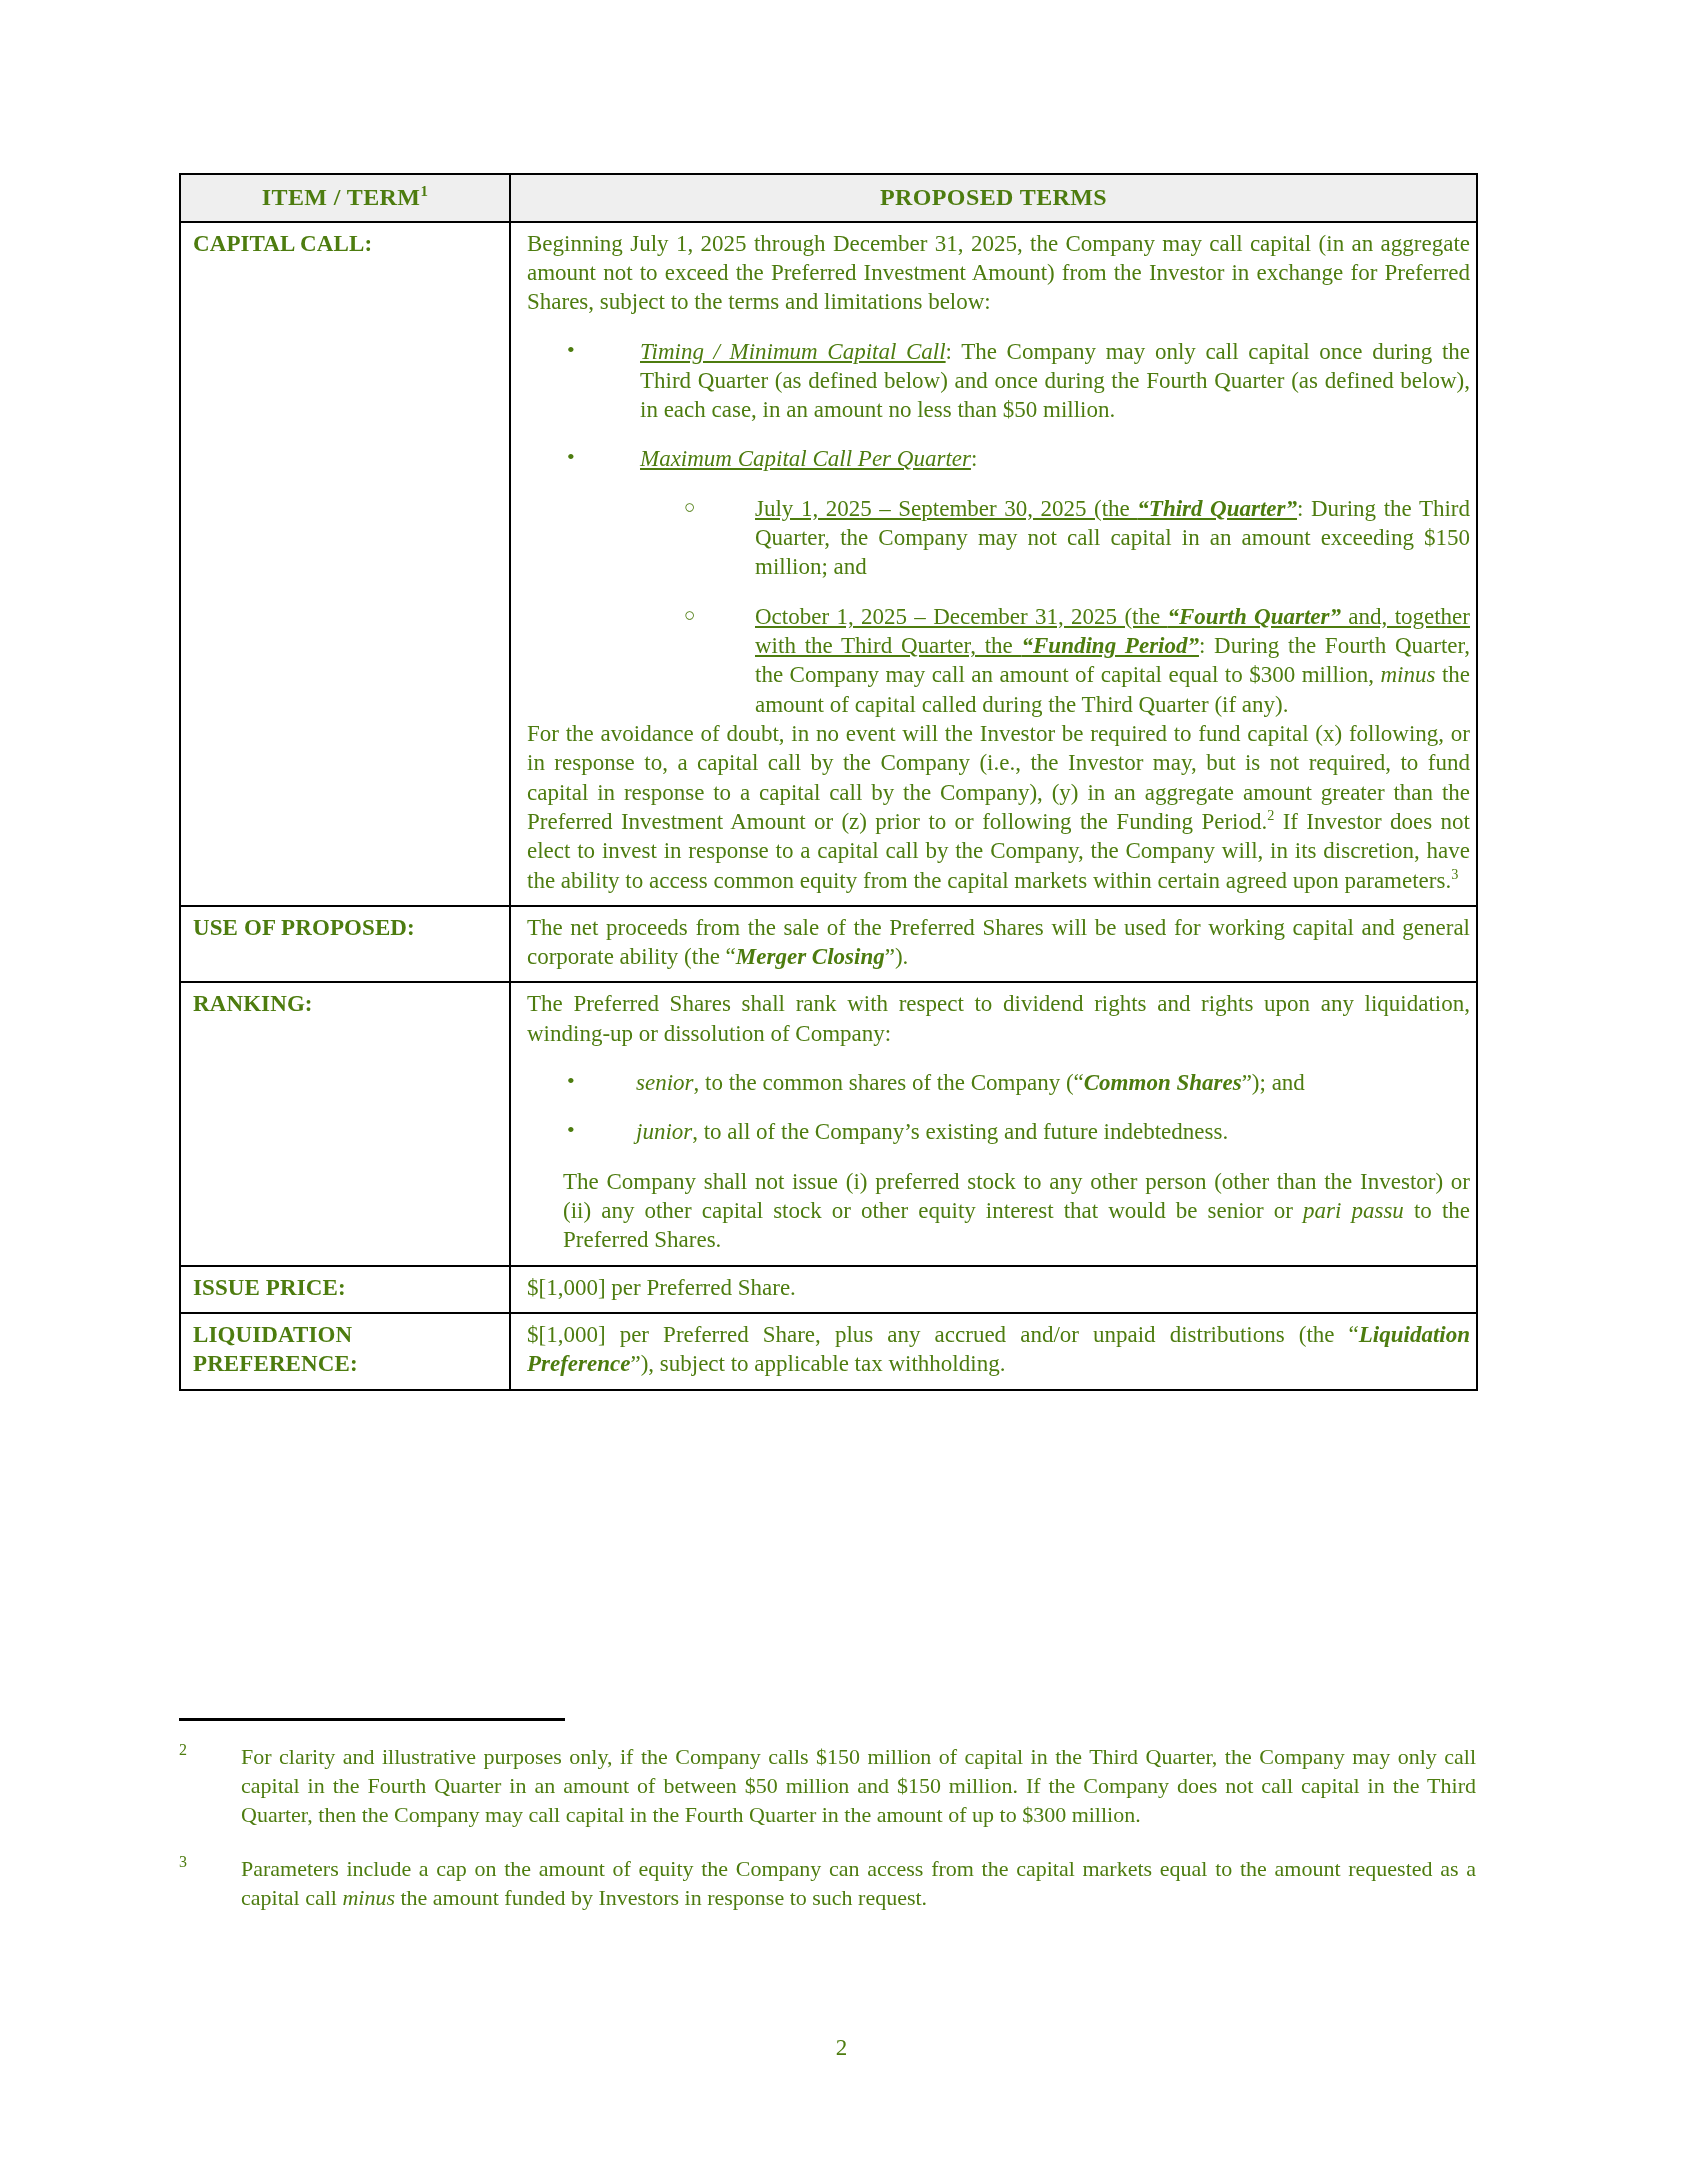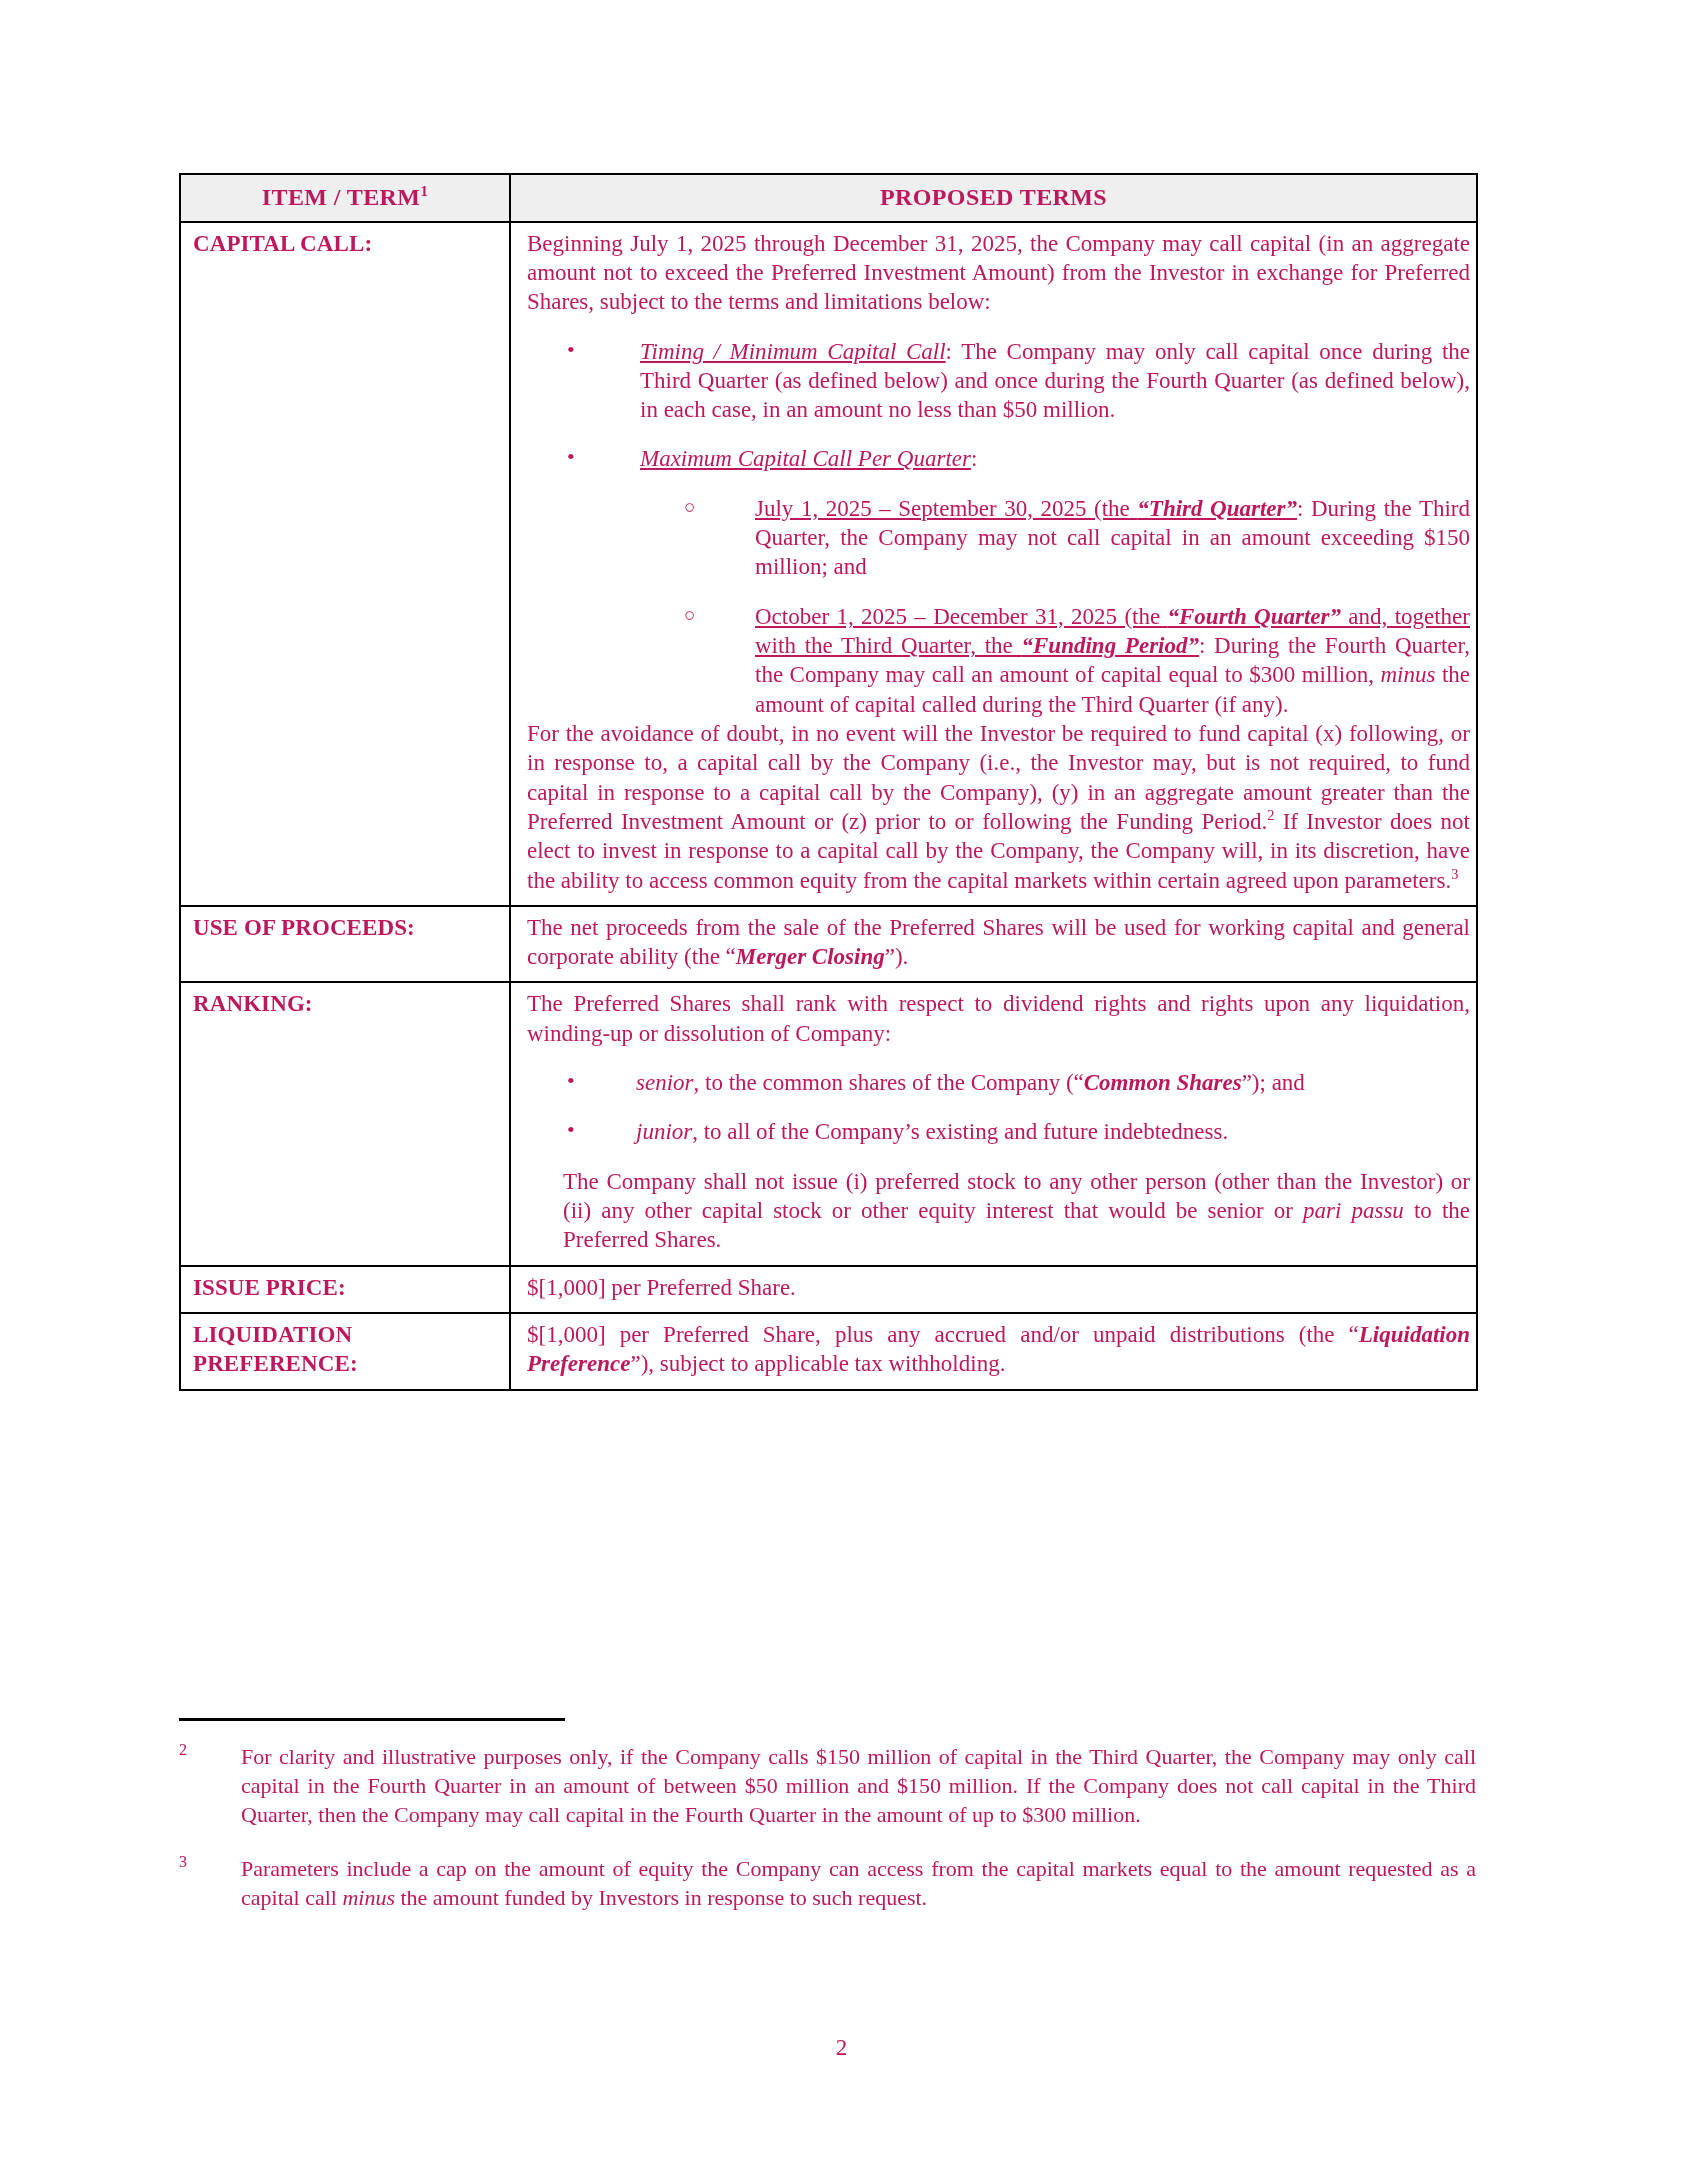--- a/index.html
+++ b/index.html
@@ -6,21 +6,21 @@
     margin: 0;
     padding: 0;
     background: #ffffff;
   }
   .page {
     position: relative;
     width: 1683px;
     height: 2178px;
     background: #ffffff;
     font-family: "Liberation Serif", "DejaVu Serif", serif;
-    color: #be185d;
+    color: #4d7c0f;
     box-sizing: border-box;
   }
   .sheet {
     position: absolute;
     left: 179px;
     top: 173px;
     width: 1297px;
   }
 
   table.terms {
@@ -208,21 +208,21 @@
                   </li>
                 </ul>
               </li>
             </ul>
 
             <p><span>For the avoidance of doubt, in no event will the Investor be required to fund capital (x) following, or in response to, a capital call by the Company (i.e., the Investor may, but is not required, to fund capital in response to a capital call by the Company), (y) in an aggregate amount greater than the Preferred Investment Amount or (z) prior to or following the Funding Period.</span><sup>2</sup><span> If Investor does not elect to invest in response to a capital call by the Company, the Company will, in its discretion, have the ability to access common equity from the capital markets within certain agreed upon parameters.</span><sup>3</sup></p>
           </td>
         </tr>
 
         <tr>
-          <td class="label">USE OF PROCEEDS:</td>
+          <td class="label">USE OF PROPOSED:</td>
           <td class="body">
             <p><span>The net proceeds from the sale of the Preferred Shares will be used for working capital and general corporate ability (the “</span><span class="bi">Merger Closing</span><span>”).</span></p>
           </td>
         </tr>
 
         <tr>
           <td class="label">RANKING:</td>
           <td class="body">
             <p>The Preferred Shares shall rank with respect to dividend rights and rights upon any liquidation, winding-up or dissolution of Company:</p>
             <ul class="rank">

